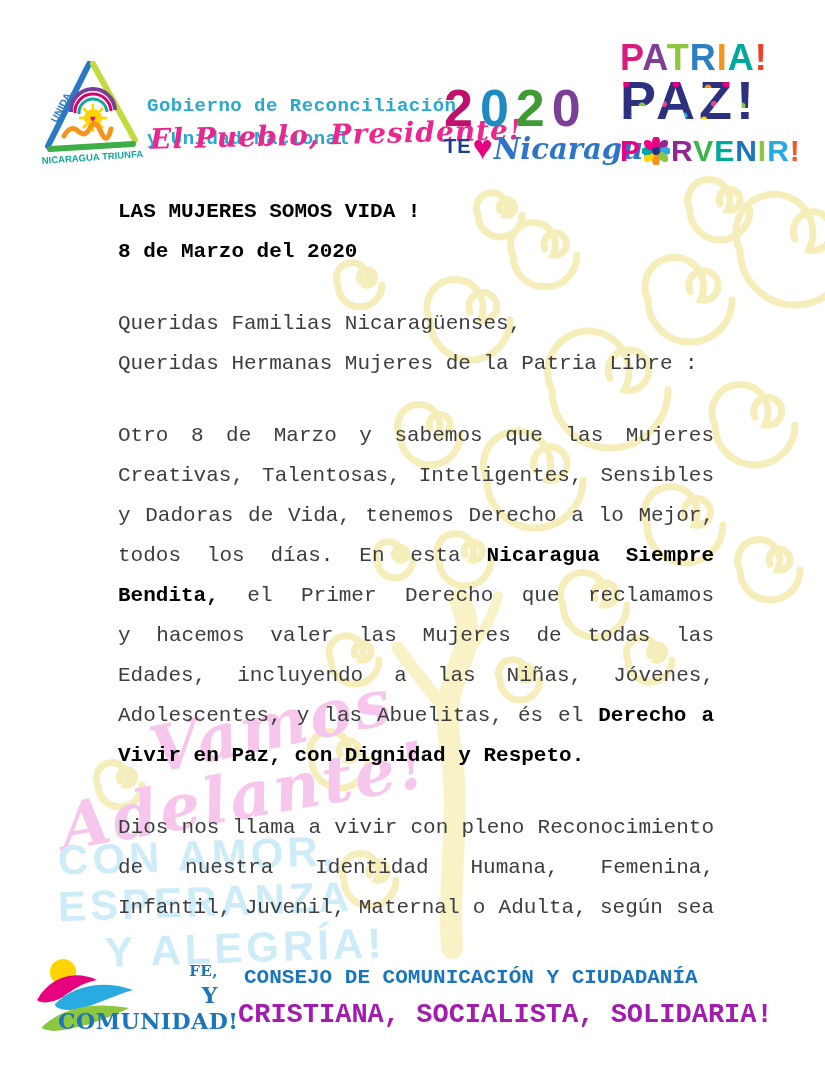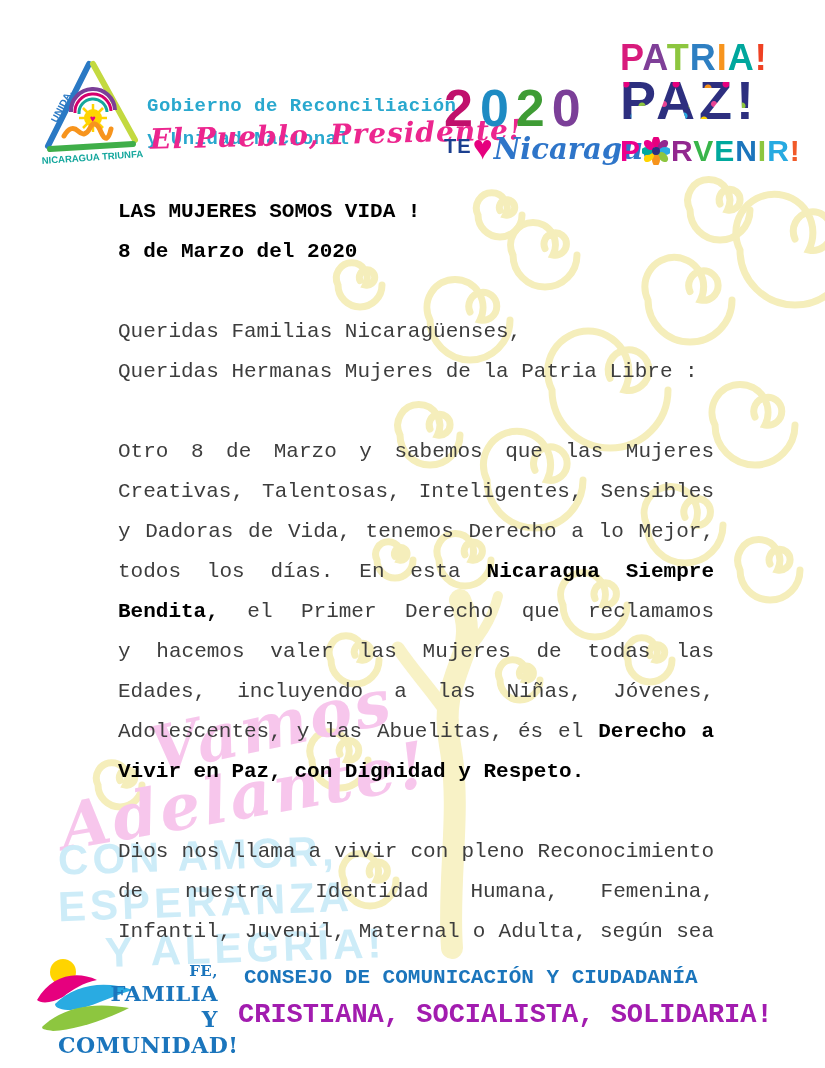--- a/index.html
+++ b/index.html
@@ -77,21 +77,21 @@
   .porv-row span { font-family:"Liberation Sans", sans-serif; font-weight:900; font-size:30px; letter-spacing:1px; line-height:32px; }
   .flower-o { display:inline-block; vertical-align:-4px; margin:0 1px; }
 
   
   #body-block { position:absolute; left:118px; top:192px; width:596px; z-index:1; }
   .bline {
     font-family:"Liberation Mono","DejaVu Sans Mono",monospace;
     font-size:21px; line-height:40px; color:#3d3d3d;
   }
   .bline.just { text-align:justify; text-align-last:justify; }
-  .bline.gap { margin-top:40px; }
+  .bline.gap { margin-top:32px; }
   .bline .b { font-weight:bold; color:#000000; }
 
   
   #footer-wave { position:absolute; left:33px; top:956px; }
   #fe-block {
     position:absolute; left:58px; top:960px; width:160px; text-align:right;
     font-family:"DejaVu Serif", serif; font-weight:bold; color:#1b75bc; z-index:2;
   }
   #fe-block .f1 { font-size:15px; line-height:22px; letter-spacing:0.5px; }
   #fe-block .f2 { font-size:21px; line-height:24px; letter-spacing:0.5px; }
@@ -224,19 +224,18 @@
     </div>
 
   <svg id="footer-wave" width="105" height="88" viewBox="0 0 105 88">
     <circle cx="30" cy="16" r="13" fill="#ffd400"></circle>
     <path d="M 4 44 C 18 20 42 14 64 24 C 50 27 40 33 30 41 C 20 47 8 48 4 44 Z" fill="#e6007e"></path>
     <path d="M 22 48 C 42 28 72 24 100 34 C 78 40 58 52 38 54 C 29 54 22 52 22 48 Z" fill="#29abe2"></path>
     <path d="M 10 70 C 32 50 62 46 96 52 C 72 64 42 74 20 75 C 12 74 7 73 10 70 Z" fill="#8dc63f"></path>
   </svg>
   <div id="fe-block">
     <div class="f1">FE,</div>
-    <div class="f2">FAMILIA</div>
     <div class="f3">Y COMUNIDAD!</div>
   </div>
   <div id="consejo-line">CONSEJO DE COMUNICACIÓN Y CIUDADANÍA</div>
   <div id="cristiana-line">CRISTIANA, SOCIALISTA, SOLIDARIA!</div>
 
 </div>
 
 </body></html>

